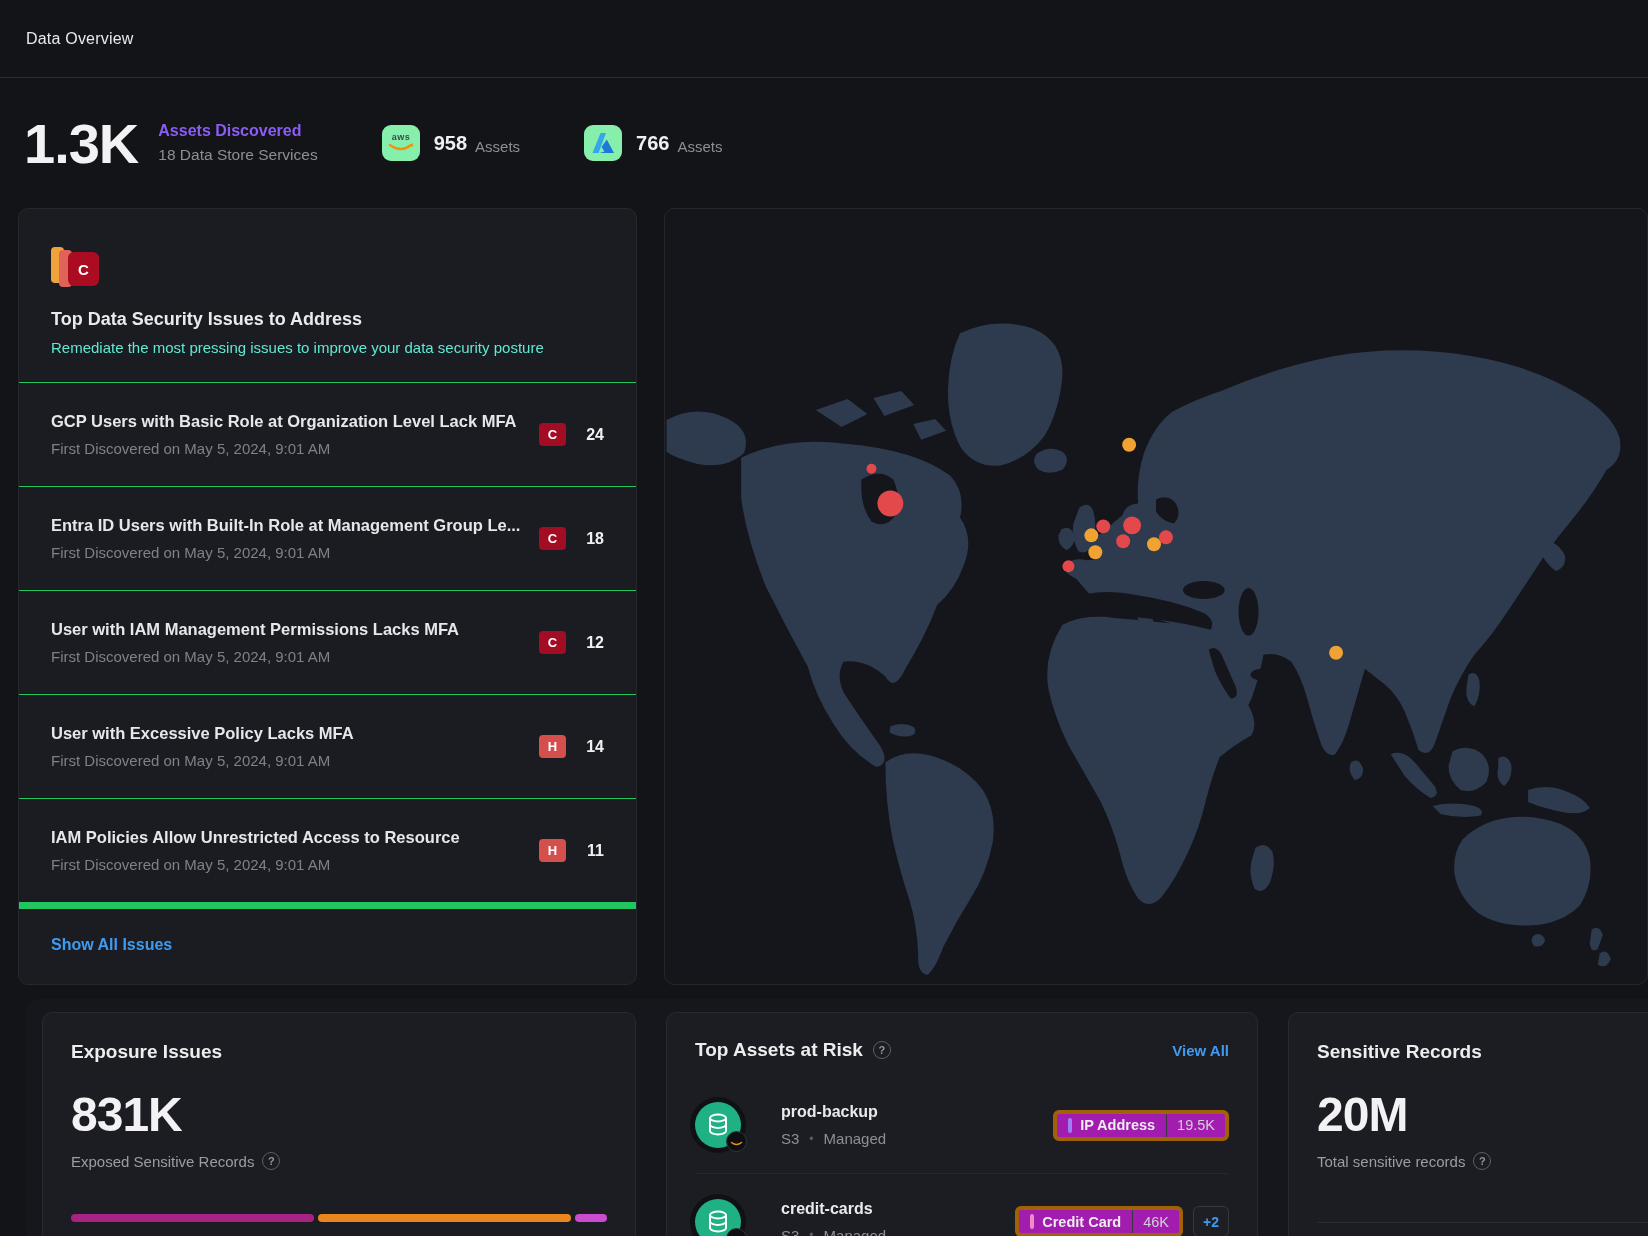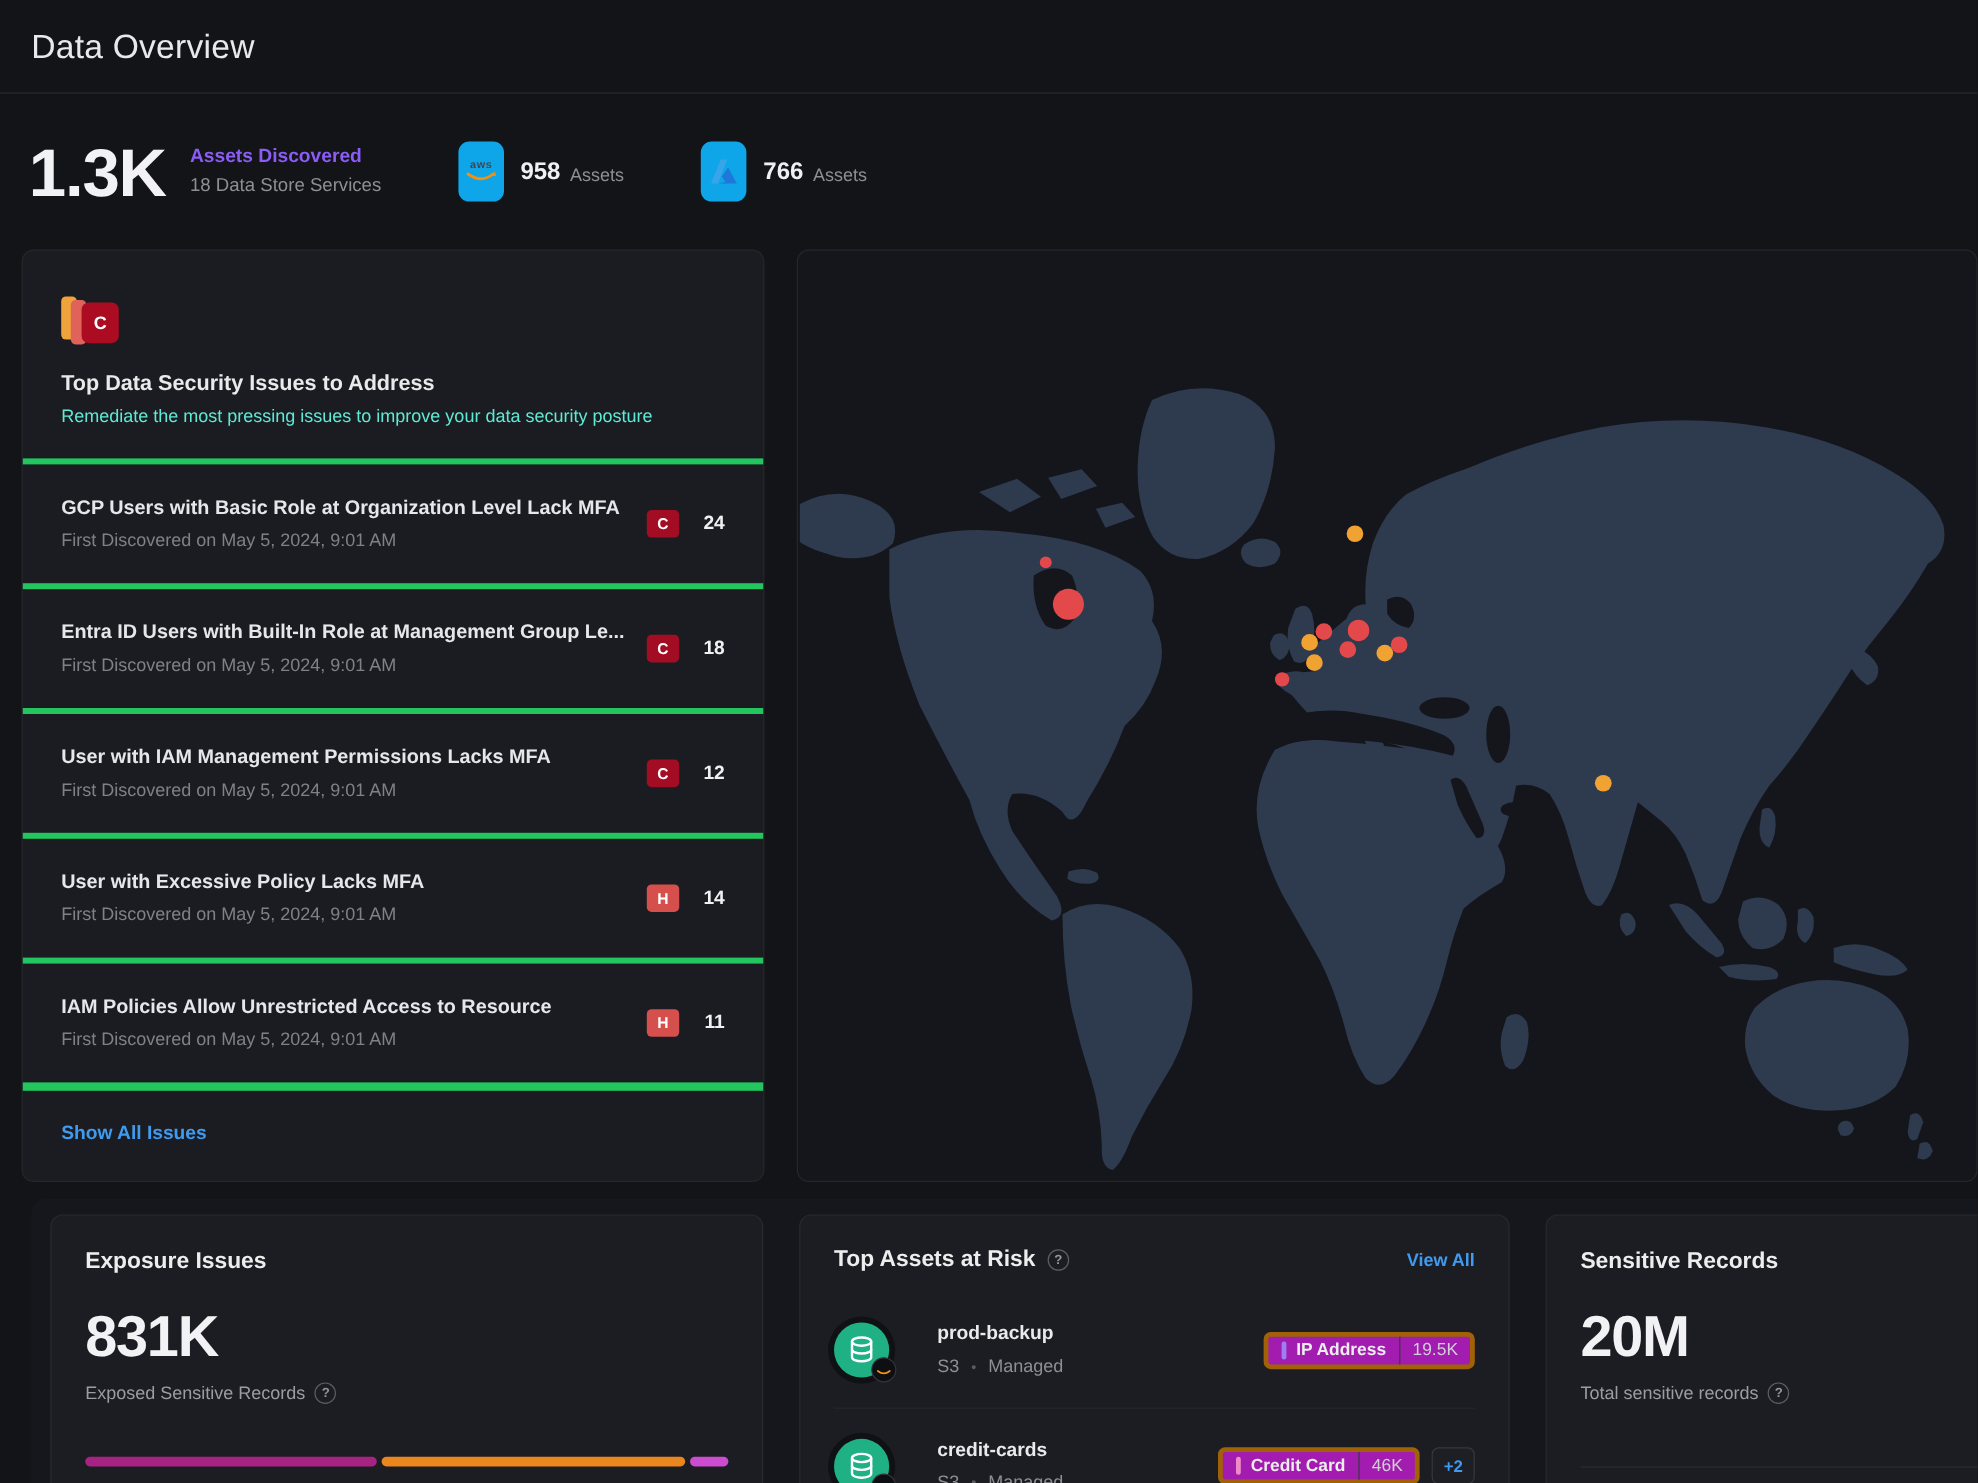--- a/index.html
+++ b/index.html
@@ -2,30 +2,30 @@
 <html><head>
 <meta charset="utf-8">
 <style>
   * { margin:0; padding:0; box-sizing:border-box; }
   html,body { width:1648px; height:1236px; overflow:hidden; background:#131418;
     font-family:"Liberation Sans", sans-serif; color:#ececee; }
 
   
   .topbar { height:78px; display:flex; align-items:center; padding:0 26px;
     border-bottom:1px solid #2a2b30; }
-  .page-title { font-size:28px; font-weight:500; color:#e8e9eb; letter-spacing:.2px; }
+  .page-title { font-size:16px; font-weight:500; color:#e8e9eb; letter-spacing:.2px; }
 
   
   .stats { height:130px; display:flex; align-items:center; padding:0 24px; }
   .big-val { font-size:56px; font-weight:700; color:#f2f2f4; letter-spacing:-1px; }
   .stat-labels { margin-left:20px; }
   .stat-labels .l1 { font-size:16px; font-weight:700; color:#8b5cf6; }
   .stat-labels .l2 { font-size:15.5px; color:#8d8f95; margin-top:6px; }
   .provider { display:flex; align-items:center; margin-left:64px; }
-  .provider .tile { width:38px; height:50px; background:#0ea5e9; border-radius:9px;
+  .provider .tile { width:38px; height:36px; background:#86efac; border-radius:9px;
     display:flex; align-items:center; justify-content:center; position:relative; }
   .aws-logo { position:relative; width:28px; height:22px; }
   .aws-logo .aws-word { position:absolute; top:0px; left:5px; font-size:9px; font-weight:700;
     color:#43464d; letter-spacing:.5px; }
   .provider .num { font-size:20px; font-weight:700; color:#f0f0f2; margin-left:14px; }
   .provider .unit { font-size:15px; color:#8d8f95; margin-left:8px; margin-top:6px; }
 
   
   .main-row { display:flex; padding-left:18px; gap:27px; height:777px; }
   .card { background:#1b1c21; border:1px solid #26272c; border-radius:10px; }
@@ -38,21 +38,21 @@
     background:#efa33a; border-radius:4px; }
   .sev-stack .bar2 { position:absolute; left:8px; top:5px; width:13px; height:37px;
     background:#e0635a; border-radius:4px; }
   .sev-stack .chip { position:absolute; left:17px; top:7px; width:31px; height:34px;
     background:#ac0c22; border-radius:6px; color:#fff; font-size:15px; font-weight:700;
     display:flex; align-items:center; justify-content:center; }
   .issues-title { margin-top:20px; font-size:18px; font-weight:700; color:#e9eaec; }
   .issues-sub { margin-top:9px; font-size:15px; color:#5eead4; }
   .issues-list { flex:1; display:flex; flex-direction:column; }
   .issue-row { flex:1; display:flex; align-items:center; justify-content:space-between;
-    padding:0 32px; border-top:5px solid #22c55e; cursor:pointer; }
+    padding:0 32px; border-top:1px solid #22c55e; cursor:pointer; }
   .issue-row .txt .t { font-size:16.5px; font-weight:600; color:#e6e7ea; }
   .issue-row .txt .d { font-size:15px; color:#7f8187; margin-top:9px; }
   .issue-right { display:flex; align-items:center; }
   .sev-badge { min-width:27px; height:23px; border-radius:4px; color:#fff; font-size:13px;
     font-weight:700; display:flex; align-items:center; justify-content:center; padding:0 7px; }
   .sev-badge.C { background:#a30d24; }
   .sev-badge.H { background:#d5504d; }
   .issue-count { font-size:16px; font-weight:700; color:#f0f0f2; margin-left:16px;
     min-width:22px; text-align:right; }
   .issues-foot { border-top:7px solid #22c55e; padding:27px 32px 30px; }

